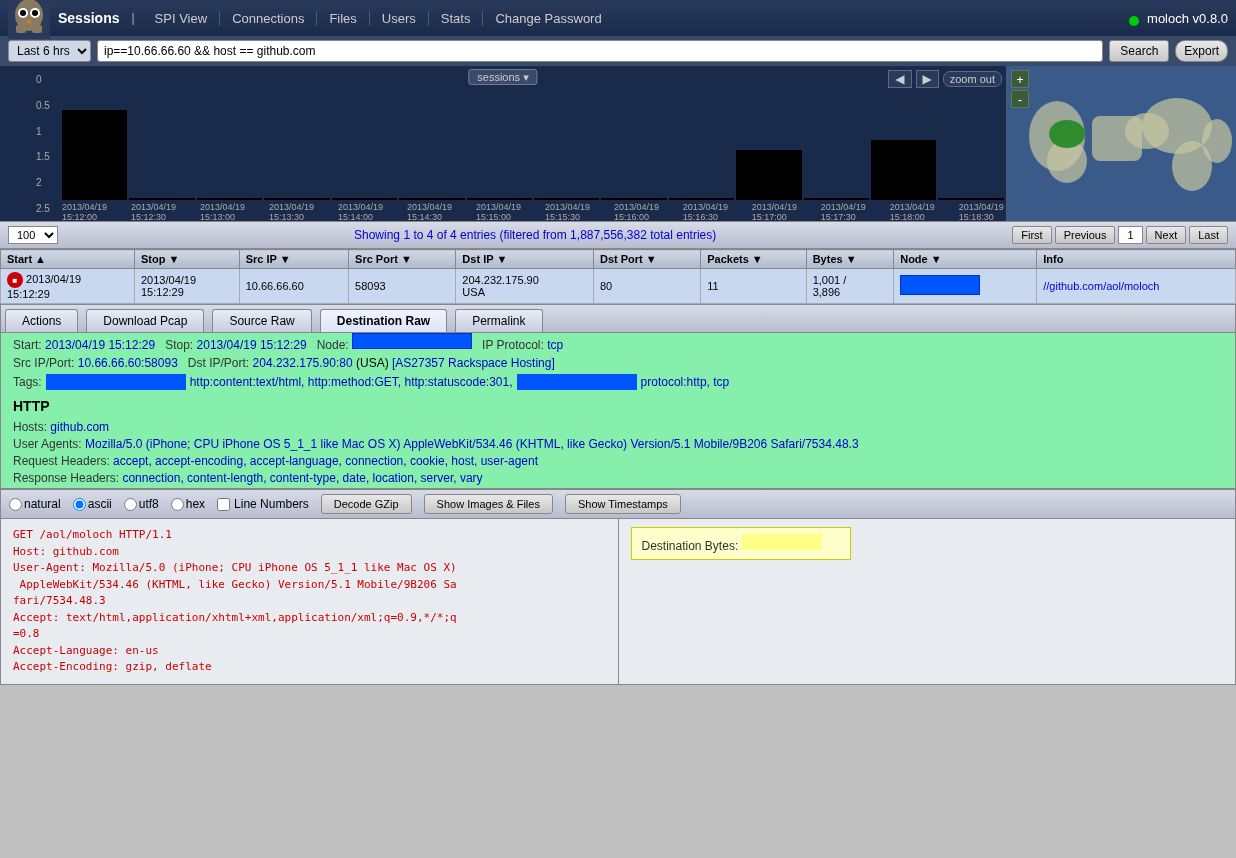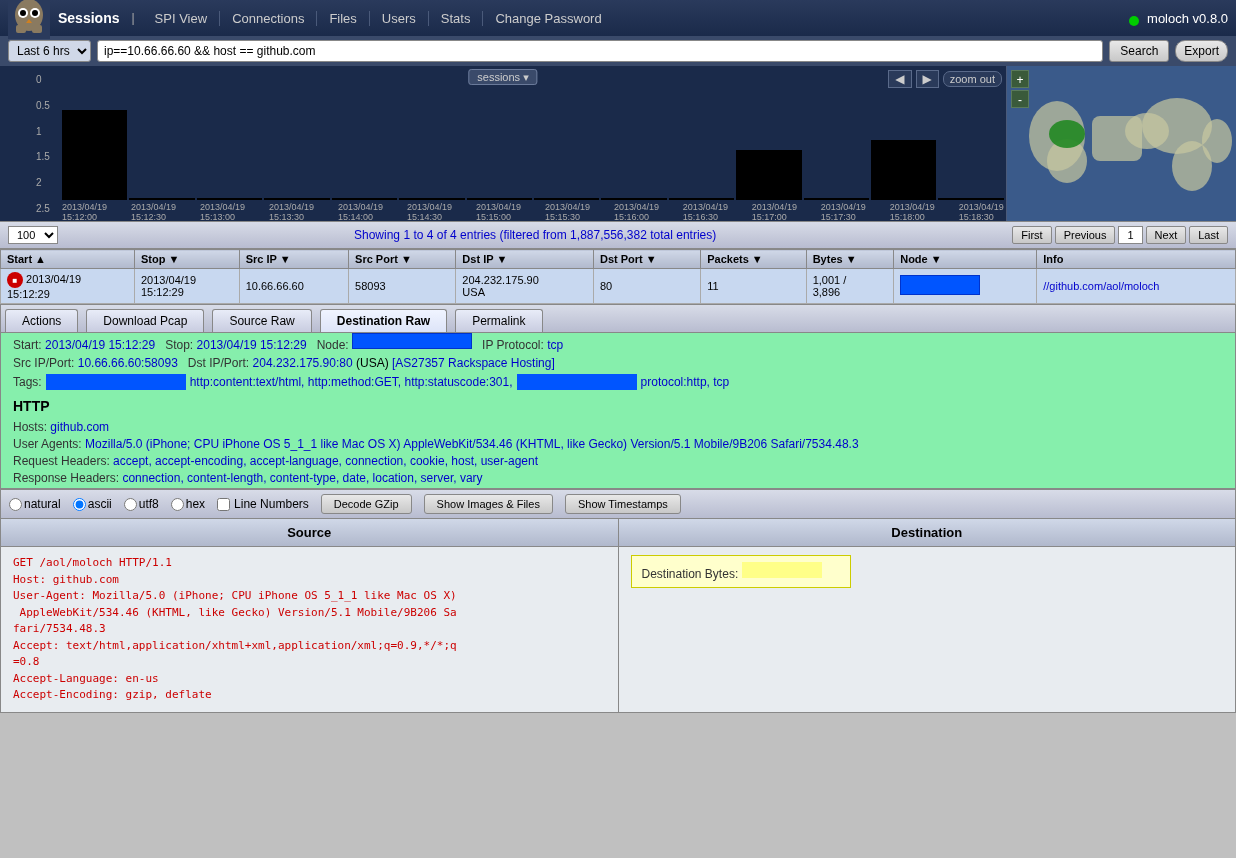--- a/index.html
+++ b/index.html
@@ -351,24 +351,20 @@
   <div class="checkbox-group">
     <input type="checkbox" id="cb-linenums" style="">
     <label for="cb-linenums">Line Numbers</label>
   </div>
   <button class="checkbox-btn">Decode GZip</button>
   <button class="checkbox-btn">Show Images &amp; Files</button>
   <button class="checkbox-btn">Show Timestamps</button>
 </div>
 
 <div class="src-dest-area">
-  <div class="src-dest-header">
-    <div class="src-header">Source</div>
-    <div class="dest-header">Destination</div>
-  </div>
   <div class="src-dest-content">
     <div class="src-content">
 GET /aol/moloch HTTP/1.1<br>
 Host: github.com<br>
 User-Agent: Mozilla/5.0 (iPhone; CPU iPhone OS 5_1_1 like Mac OS X)<br>
 &nbsp;AppleWebKit/534.46 (KHTML, like Gecko) Version/5.1 Mobile/9B206 Sa<br>
 fari/7534.48.3<br>
 Accept: text/html,application/xhtml+xml,application/xml;q=0.9,*/*;q<br>
 =0.8<br>
 Accept-Language: en-us<br>

